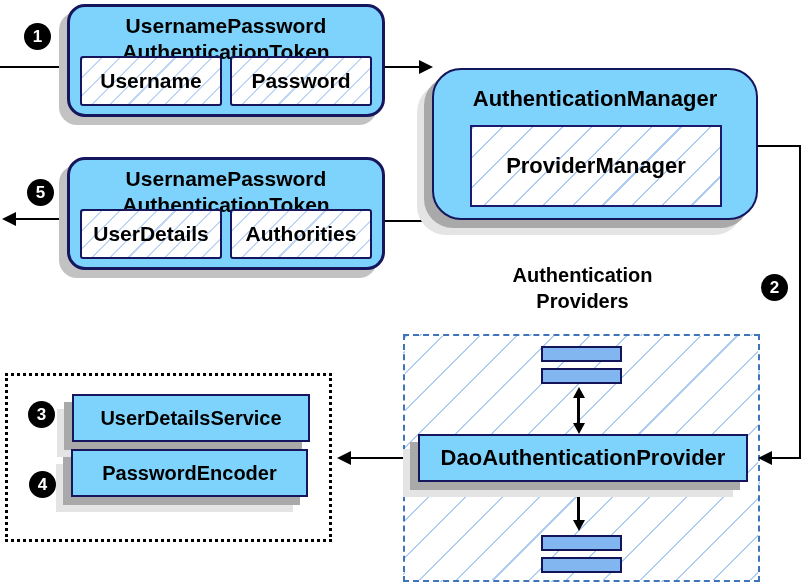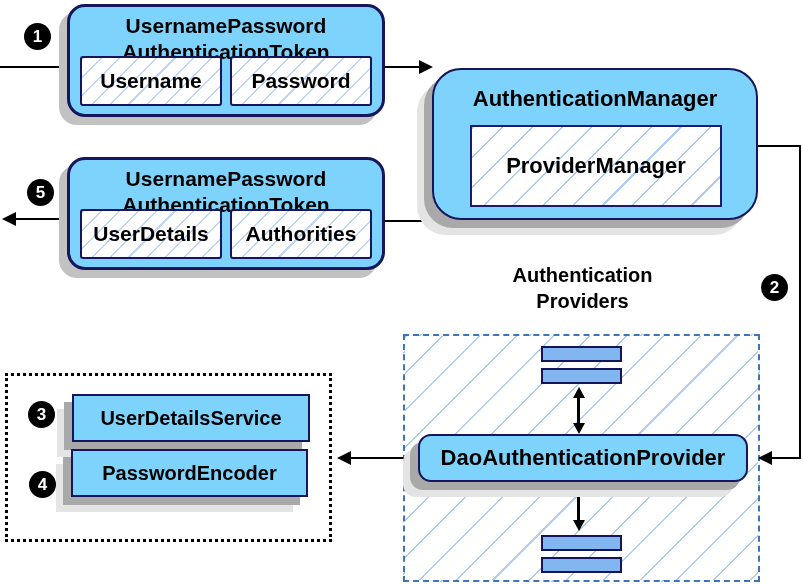--- a/index.html
+++ b/index.html
@@ -53,21 +53,21 @@
 
   .providers-heading { position:absolute; left:455px; top:262px; width:255px;
         text-align:center; font-weight:bold; font-size:20px; line-height:26px; }
 
   .providers-box { position:absolute; border:2px dashed #3f74b8;
         background-color:#fff;
         background-image:repeating-linear-gradient(135deg, rgba(110,165,230,.55) 0 1.5px, transparent 1.5px 26px); }
 
   .bar { position:absolute; width:81px; height:16px; background:#82b6f0; border:2px solid #141458; }
 
-  .dao { display:flex; align-items:center; justify-content:center; font-weight:bold; font-size:22px;border-radius:13px; }
+  .dao { display:flex; align-items:center; justify-content:center; font-weight:bold; font-size:22px; }
 
   .beans-box { position:absolute; border:3px dotted #000; background:#fff; }
   .svc { display:flex; align-items:center; justify-content:center; font-weight:bold; font-size:20px; }
 
   .badge { position:absolute; width:27px; height:27px; border-radius:50%;
         background:#000; color:#fff; display:flex; align-items:center; justify-content:center;
         font-weight:bold; font-size:17px; }
 </style>
 </head>
 <body>

